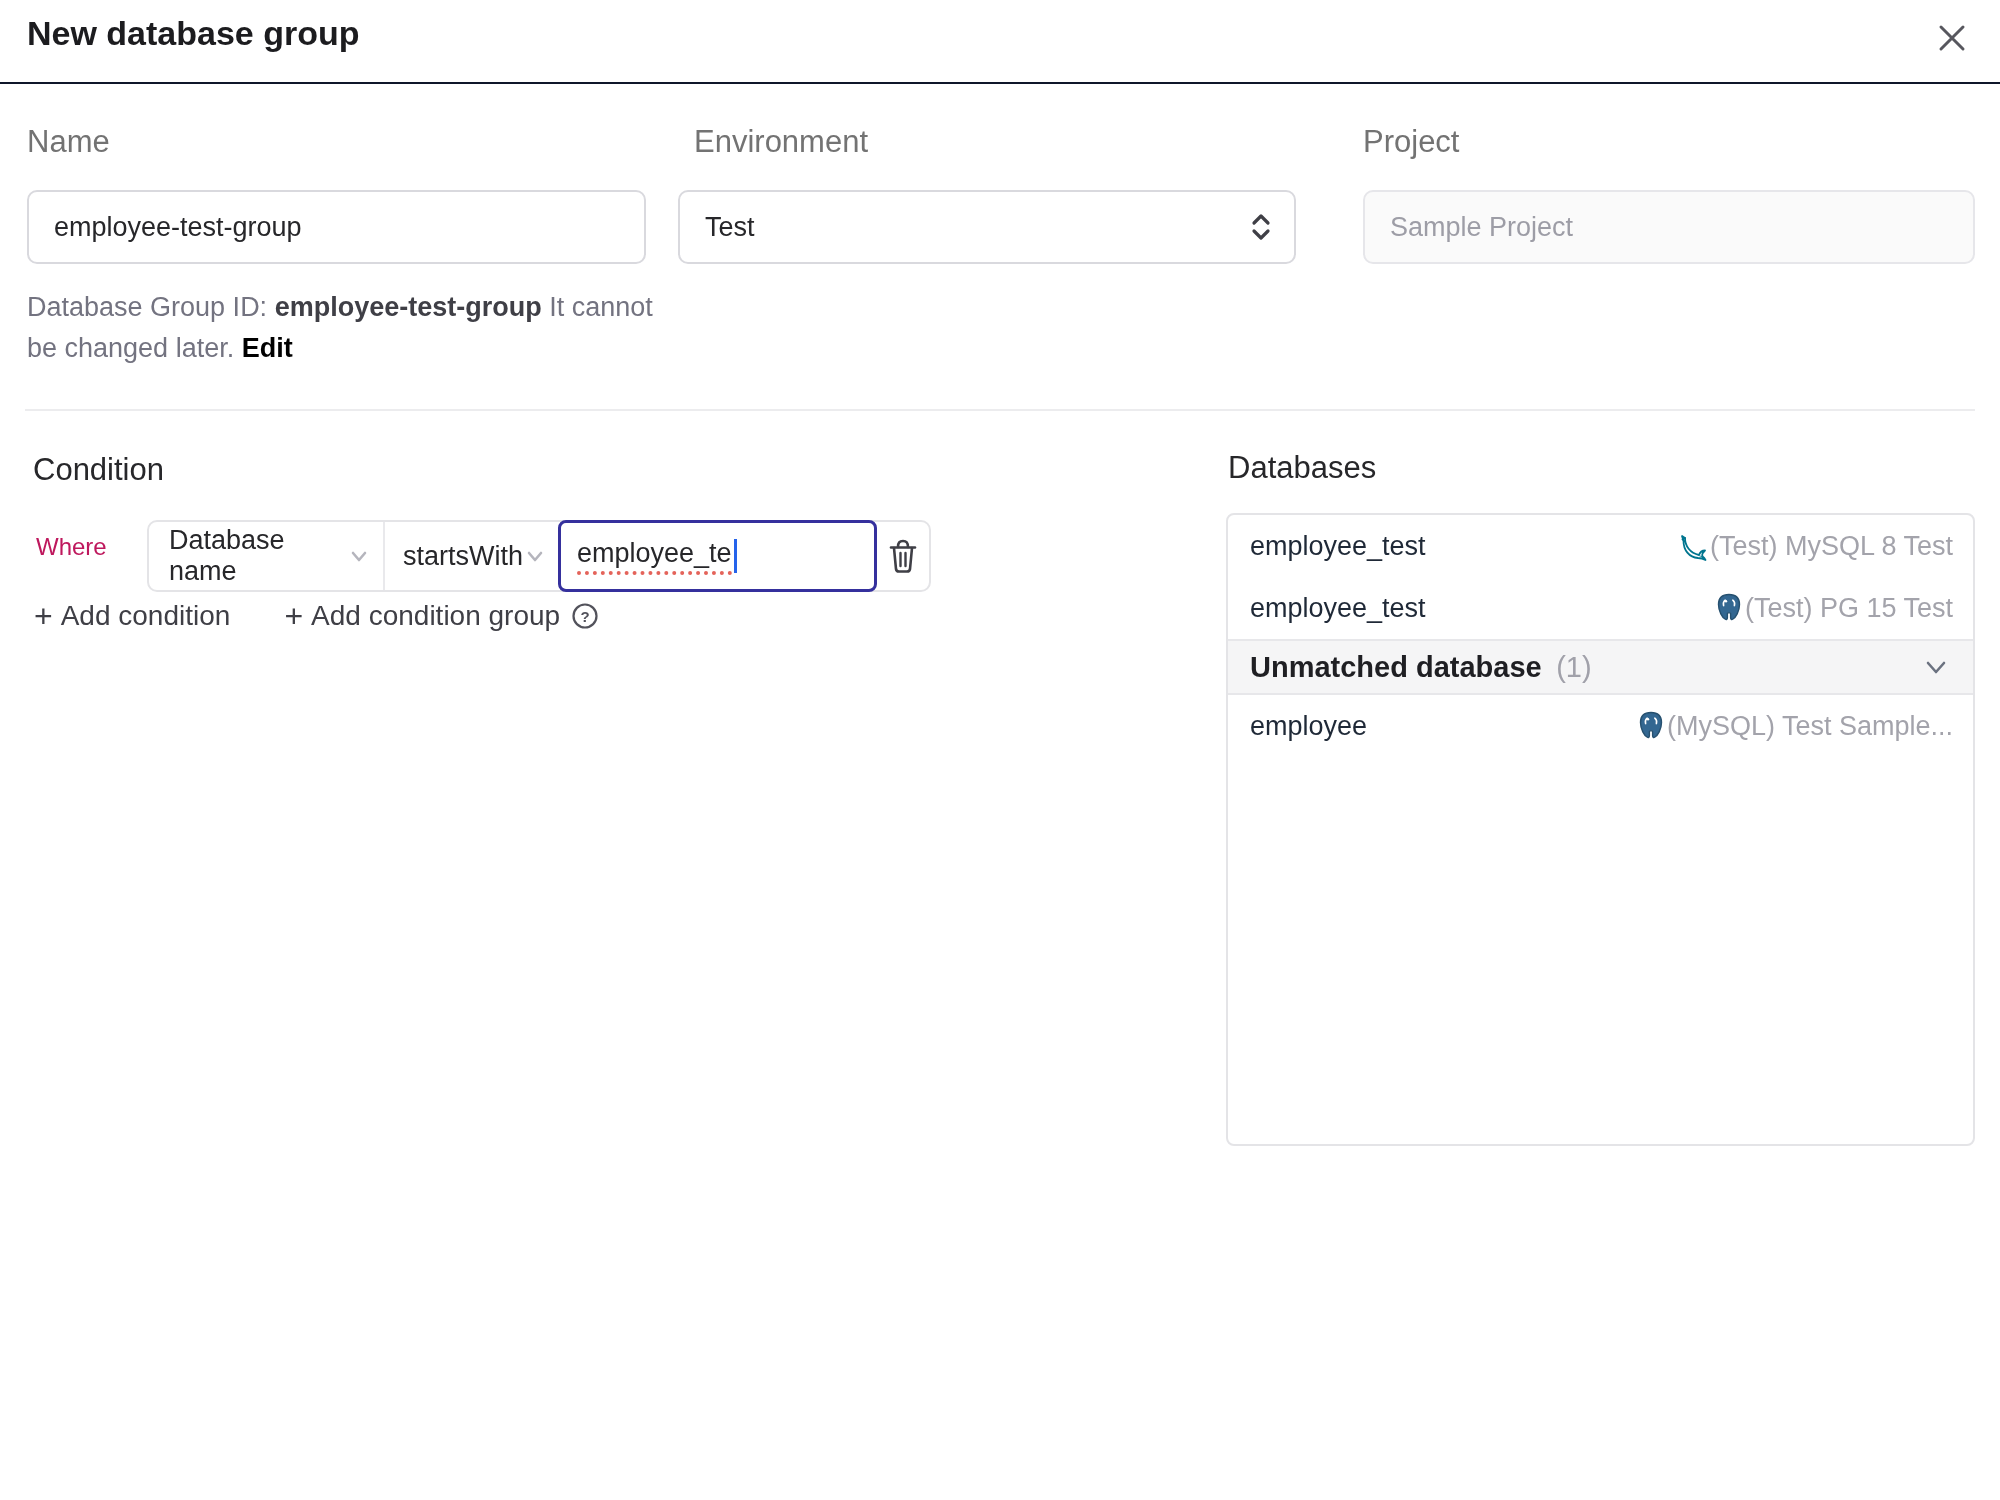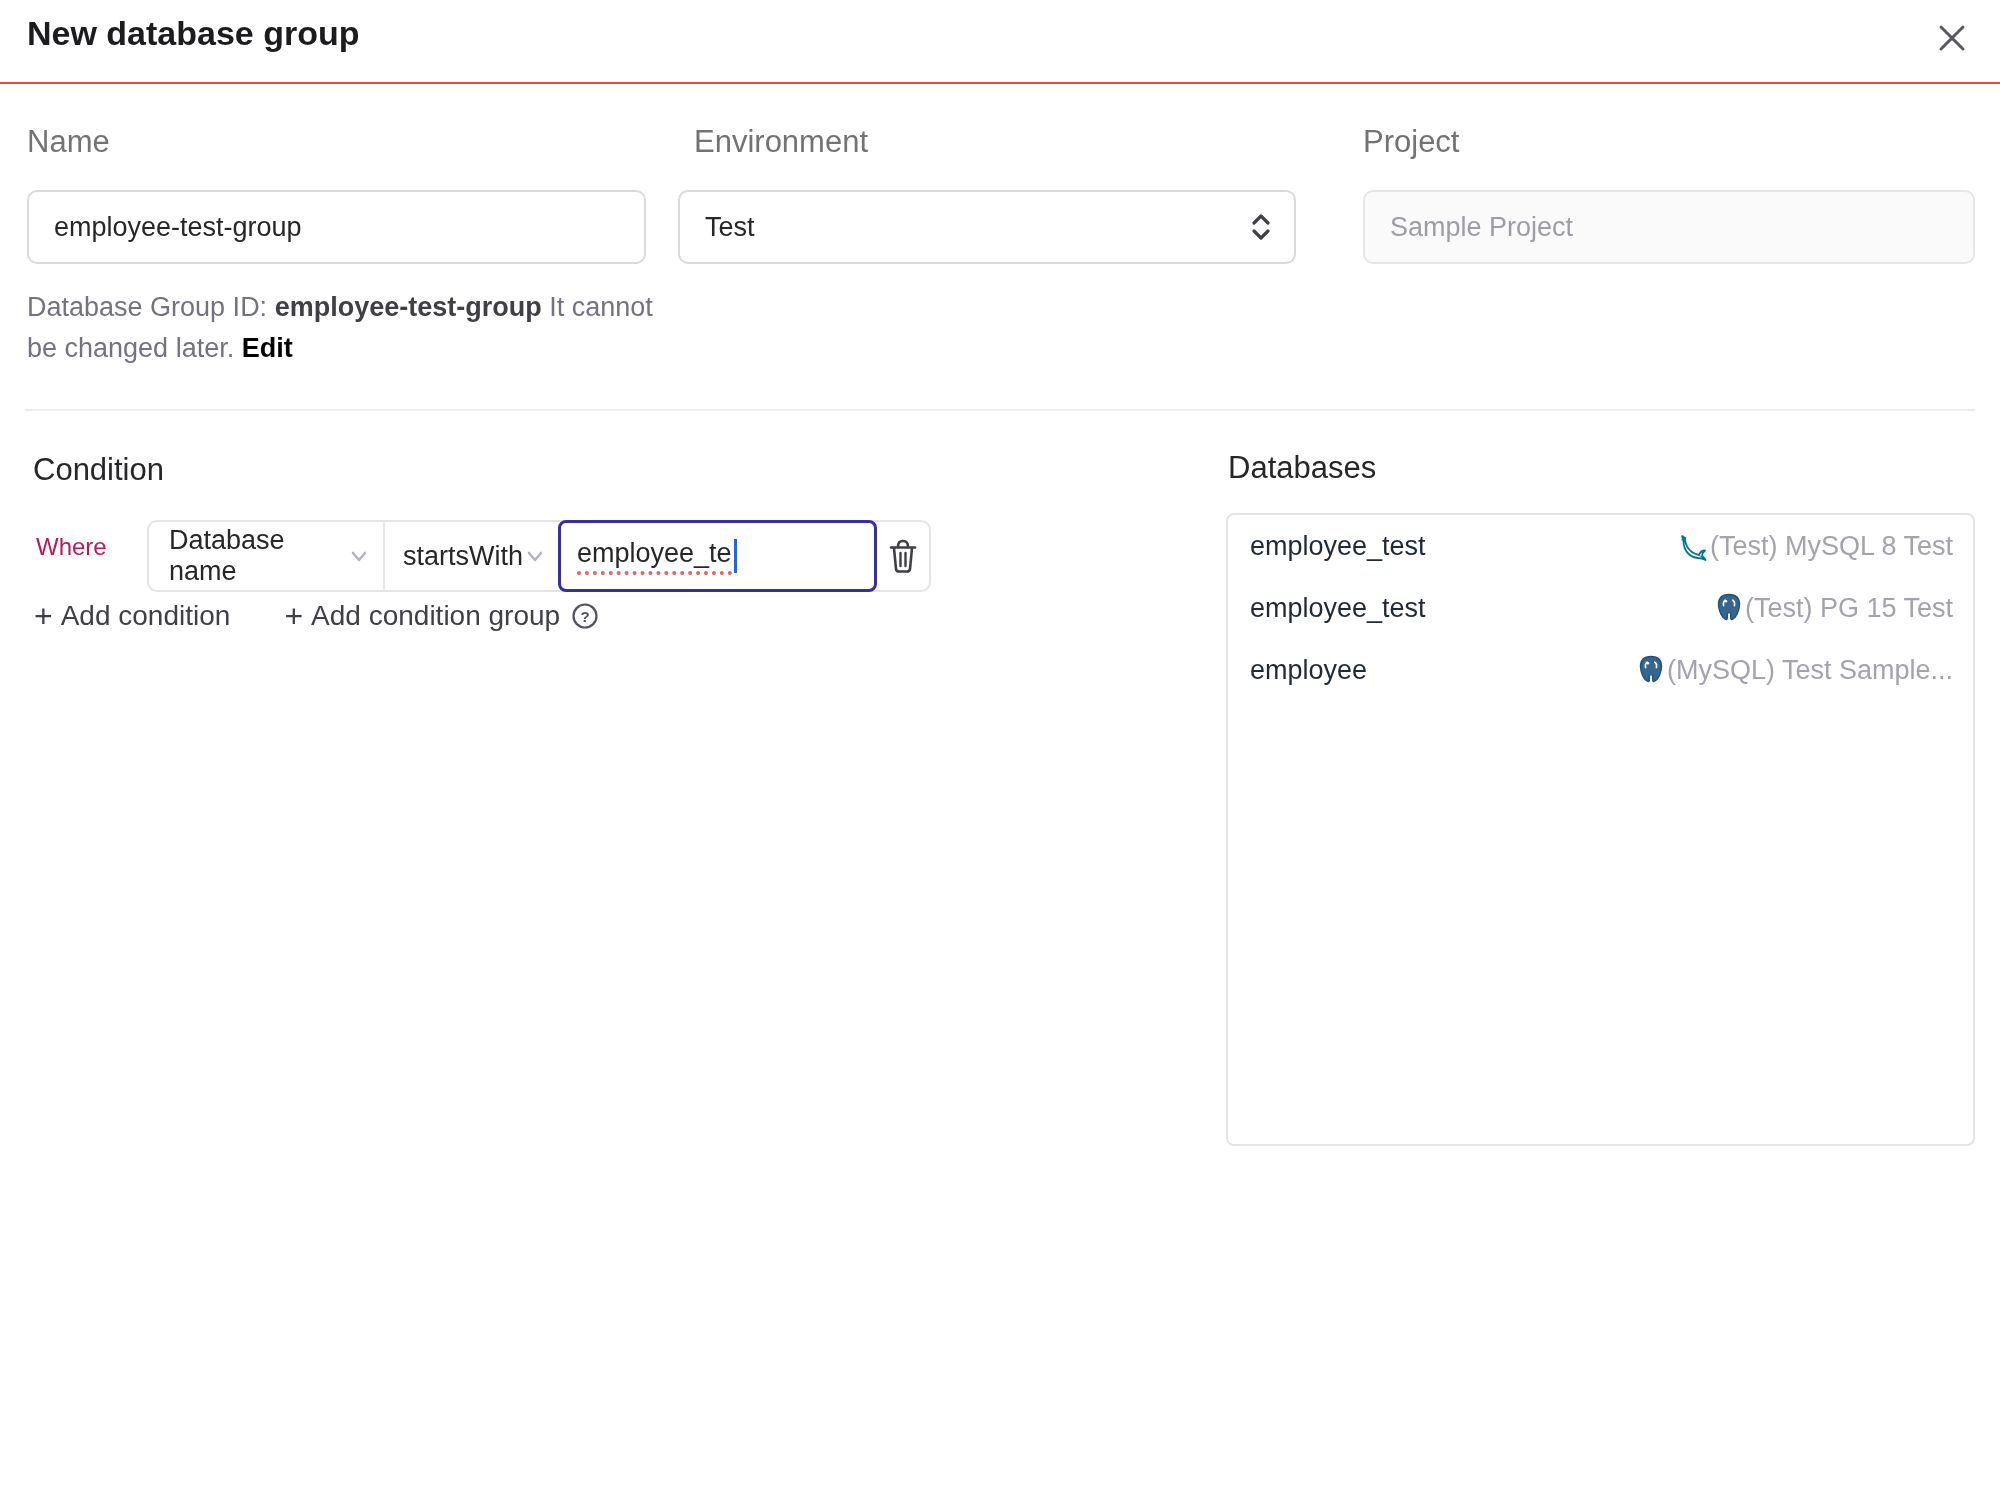--- a/index.html
+++ b/index.html
@@ -2,21 +2,21 @@
 <html><head>
 <meta charset="utf-8">
 <style>
   * { margin:0; padding:0; box-sizing:border-box; }
   html,body { width:2000px; height:1500px; background:#ffffff;
     font-family:"Liberation Sans", sans-serif; color:#18181b; }
   .canvas { position:relative; width:2000px; height:1500px; overflow:hidden; background:#fff; }
 
   
   .titlebar { position:absolute; left:0; top:0; width:2000px; height:84px;
-    border-bottom:2px solid #ef4444; display:flex; align-items:center; }
+    border-bottom:2px solid #0f172a; display:flex; align-items:center; }
   .dialog-title { position:absolute; left:27px; top:14px; font-size:34px; font-weight:700; color:#1c1c1f; letter-spacing:0; }
   .close-btn { position:absolute; right:26px; top:16px; width:44px; height:44px;
     display:flex; align-items:center; justify-content:center; cursor:pointer; background:none; border:none; }
 
   
   .field-label { position:absolute; top:124px; font-size:31px; font-weight:500; color:#737373; }
   .control { position:absolute; top:190px; height:74px; border:2px solid #d9d9de; border-radius:10px;
     background:#fff; display:flex; align-items:center; font-size:27px; color:#27272a; }
   .control input { border:none; outline:none; background:transparent; width:100%;
     font-family:"Liberation Sans", sans-serif; font-size:27px; color:#27272a; padding:0 25px; }
@@ -184,20 +184,31 @@
           <svg width="32" height="32" viewBox="0 0 32 32">
             <path d="M16 2.5 C8.5 2.5 5.5 7 5.5 12.5 C5.5 19.5 9.5 25.5 12 27 C13.5 27.9 14.4 27.4 14.4 25.6 L14.4 21.5 C14.4 20.3 17.6 20.3 17.6 21.5 L17.6 25.6 C17.6 27.4 18.5 27.9 20 27 C22.5 25.5 26.5 19.5 26.5 12.5 C26.5 7 23.5 2.5 16 2.5 Z" fill="#336791" stroke="#26506f" stroke-width="1.4"></path>
             <path d="M12.2 8.2 C10.6 9.4 10 11.4 10.6 13.6 M19.8 8.2 C21.4 9.4 22 11.4 21.4 13.6" stroke="#ffffff" stroke-width="1.6" fill="none" stroke-linecap="round"></path>
             <circle cx="13" cy="9.2" r="1.2" fill="#ffffff"></circle>
           </svg>
         </span>
         <span>(Test) PG 15 Test</span>
       </span>
     </div>
 
+    <div class="db-header second">
+      <div>
+        <span class="db-header-title">Unmatched database</span>
+        <span class="db-count">(1)</span>
+      </div>
+      <span class="icon">
+        <svg width="30" height="30" viewBox="0 0 30 30">
+            <path d="M7 11 L15 20 L23 11" stroke="#6b7280" stroke-width="2.6" fill="none" stroke-linecap="round" stroke-linejoin="round"></path>
+          </svg>
+      </span>
+    </div>
 
     <div class="db-row">
       <span class="db-name">employee</span>
       <span class="db-instance">
         <span class="icon">
           <svg width="32" height="32" viewBox="0 0 32 32">
             <path d="M16 2.5 C8.5 2.5 5.5 7 5.5 12.5 C5.5 19.5 9.5 25.5 12 27 C13.5 27.9 14.4 27.4 14.4 25.6 L14.4 21.5 C14.4 20.3 17.6 20.3 17.6 21.5 L17.6 25.6 C17.6 27.4 18.5 27.9 20 27 C22.5 25.5 26.5 19.5 26.5 12.5 C26.5 7 23.5 2.5 16 2.5 Z" fill="#336791" stroke="#26506f" stroke-width="1.4"></path>
             <path d="M12.2 8.2 C10.6 9.4 10 11.4 10.6 13.6 M19.8 8.2 C21.4 9.4 22 11.4 21.4 13.6" stroke="#ffffff" stroke-width="1.6" fill="none" stroke-linecap="round"></path>
             <circle cx="13" cy="9.2" r="1.2" fill="#ffffff"></circle>
           </svg>

